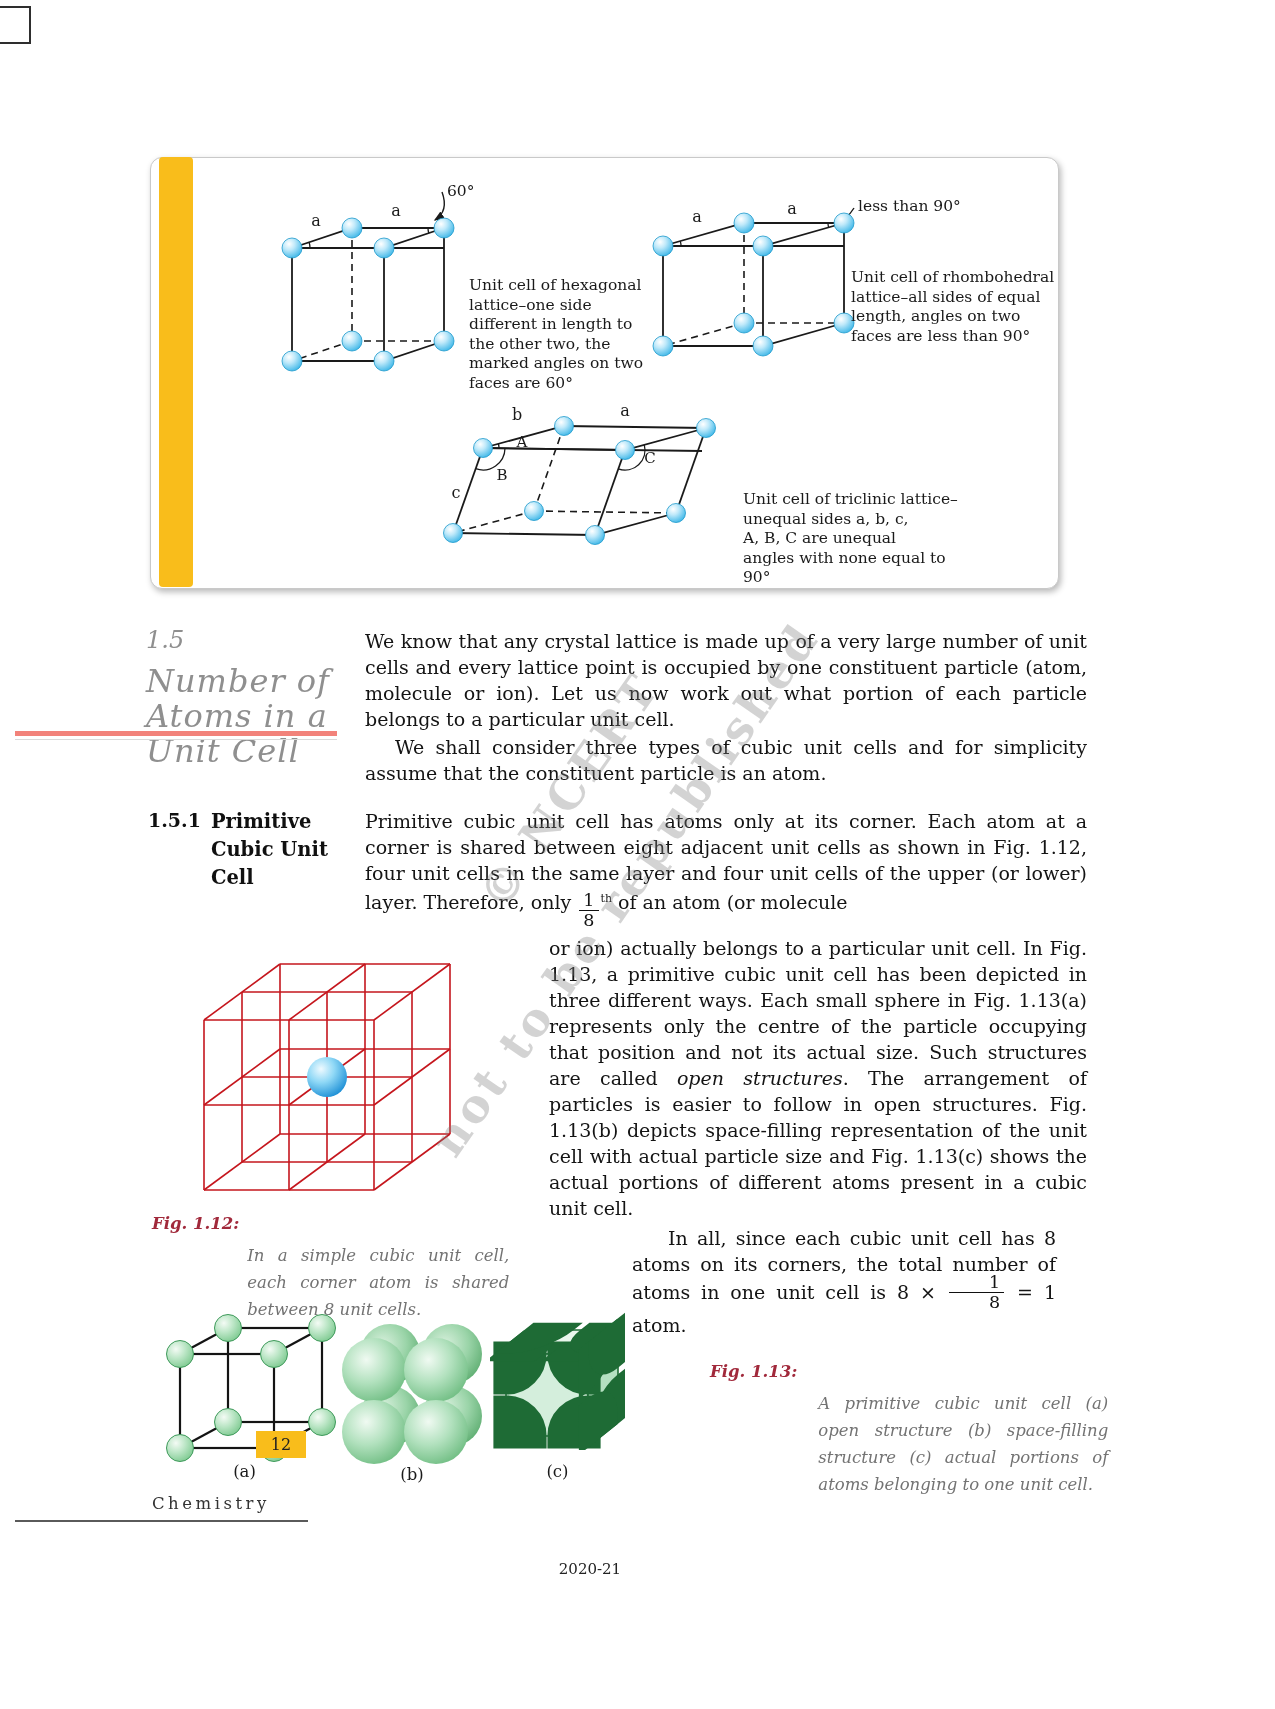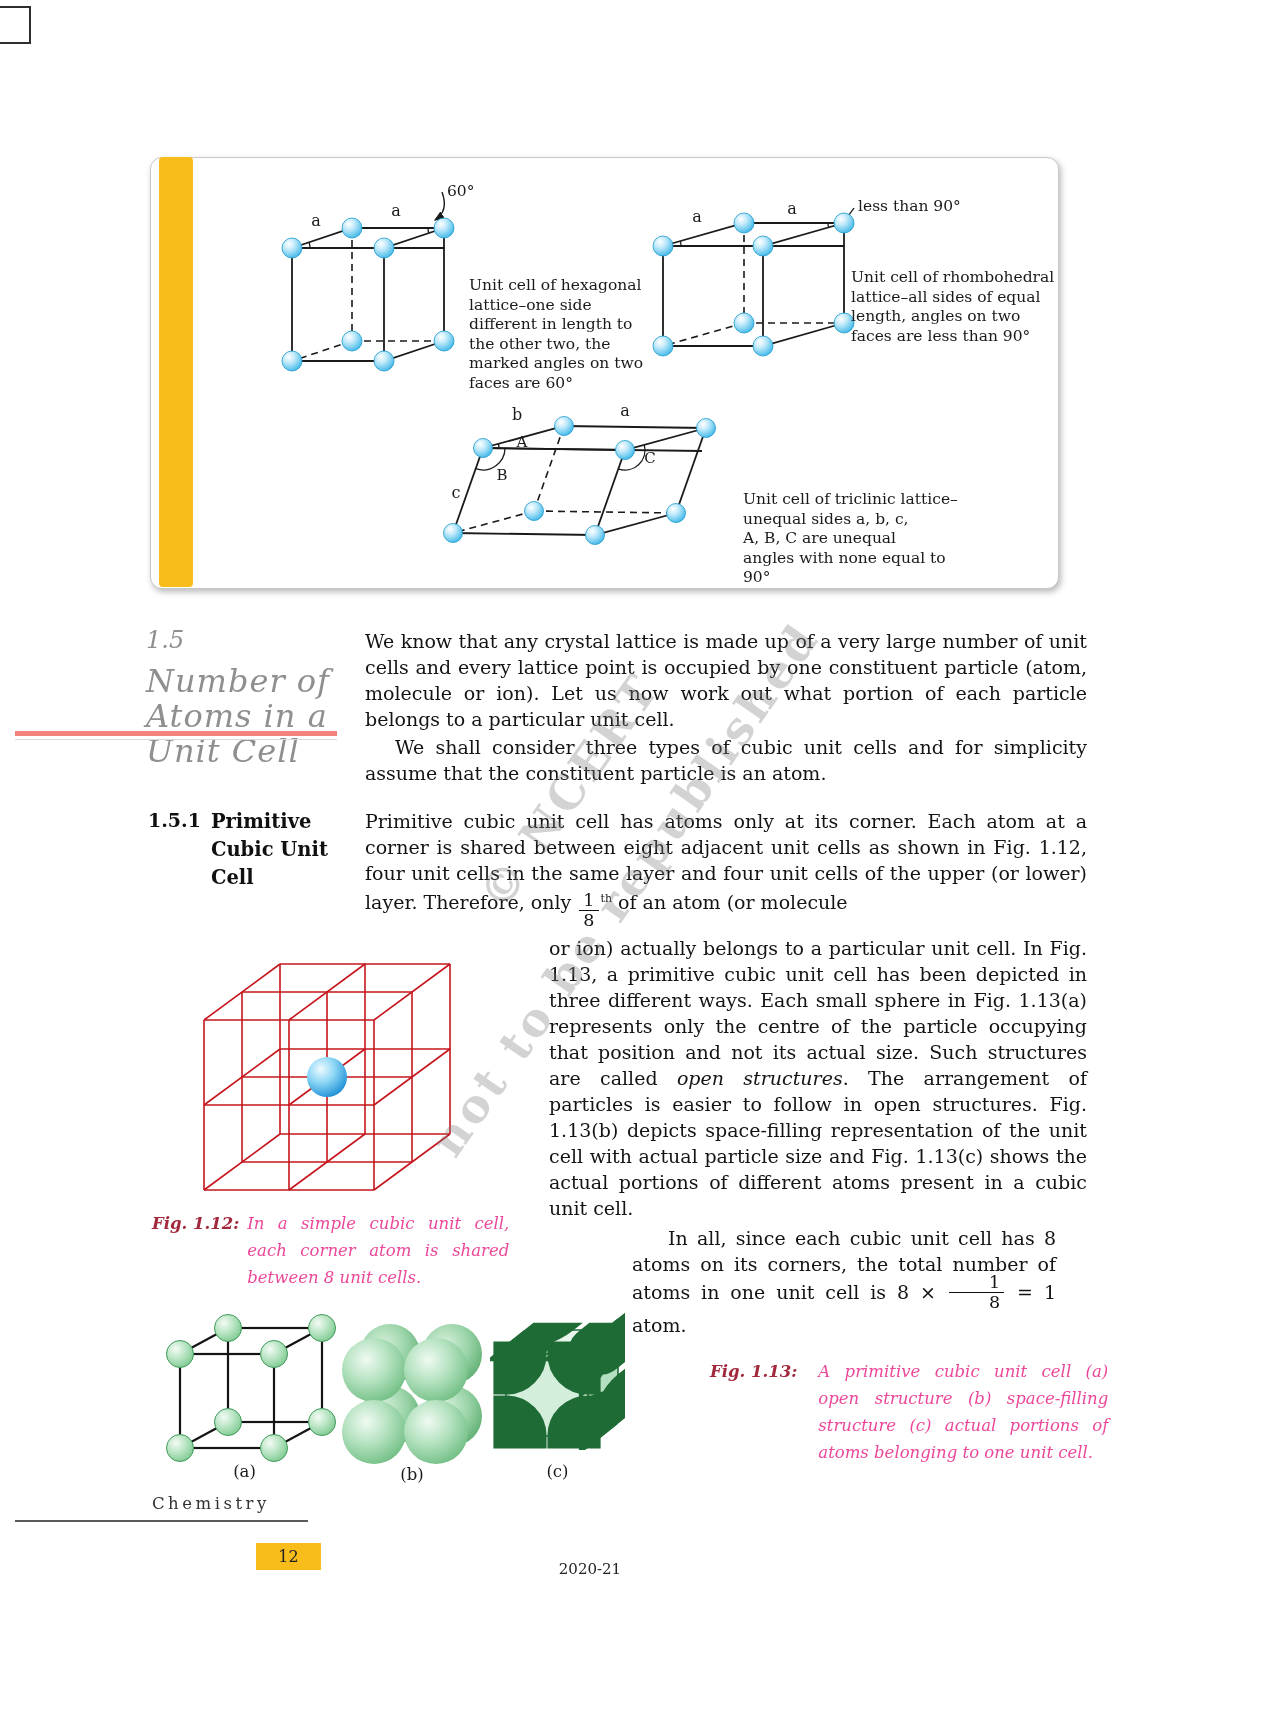--- a/index.html
+++ b/index.html
@@ -45,38 +45,38 @@
   .frac .fnum{display:block;border-bottom:1.4px solid #111;padding:0 4px;}
   .frac .fden{display:block;}
   .fsup{font-size:11px;vertical-align:super;}
   .frac.mid{vertical-align:middle;margin-top:-4px;}
   .ital{font-style:italic;}
 
   
   #fig12-svg{position:absolute;left:190px;top:950px;}
   .figcap{position:absolute;display:flex;gap:8px;font-size:16.5px;line-height:27px;font-style:italic;}
   .figcap .lab{font-weight:bold;color:#A1293B;white-space:nowrap;}
-  .figcap .txt{color:#ec4899;text-align:justify;}
+  .figcap .txt{color:#737373;text-align:justify;margin-top:32px;}
   #fig12-caption{left:152px;top:1210px;}
   #fig12-caption .txt{width:262px;}
   #fig13-caption{left:710px;top:1358px;gap:21px;}
   #fig13-caption .txt{width:290px;}
 
   
   #fig13a-svg{position:absolute;left:152px;top:1312px;}
   #fig13b-svg{position:absolute;left:332px;top:1310px;}
   #fig13c-svg{position:absolute;left:490px;top:1312px;}
   .sublab{position:absolute;font-size:16.5px;color:#1a1a1a;text-align:center;}
   #sublab-a{left:152px;top:1462px;width:185px;}
   #sublab-b{left:332px;top:1465px;width:160px;}
   #sublab-c{left:490px;top:1462px;width:135px;}
 
   
   #footer-book{position:absolute;left:152px;top:1494px;font-size:16.5px;letter-spacing:3.5px;color:#333;}
-  #footer-badge{position:absolute;left:256px;top:1543px;width:65px;height:27px;background:#F9BD1B;
+  #footer-badge{position:absolute;left:256px;top:1431px;width:50px;height:27px;background:#F9BD1B;
     display:flex;align-items:center;justify-content:center;font-size:16px;color:#222;}
   #footer-rule{position:absolute;left:15px;top:1520px;width:293px;height:1.5px;background:#5a5a5a;}
   #footer-year{position:absolute;left:480px;top:1560px;width:220px;text-align:center;font-size:15px;color:#222;}
 
   
   .wm{position:absolute;color:rgba(125,125,125,.34);font-weight:bold;white-space:nowrap;
       pointer-events:none;letter-spacing:4px;z-index:5;}
   #wm1{left:468px;top:888px;font-size:46px;transform:rotate(-55deg);transform-origin:0 0;}
   #wm2{left:420px;top:1135px;font-size:46px;transform:rotate(-55deg);transform-origin:0 0;}
 

